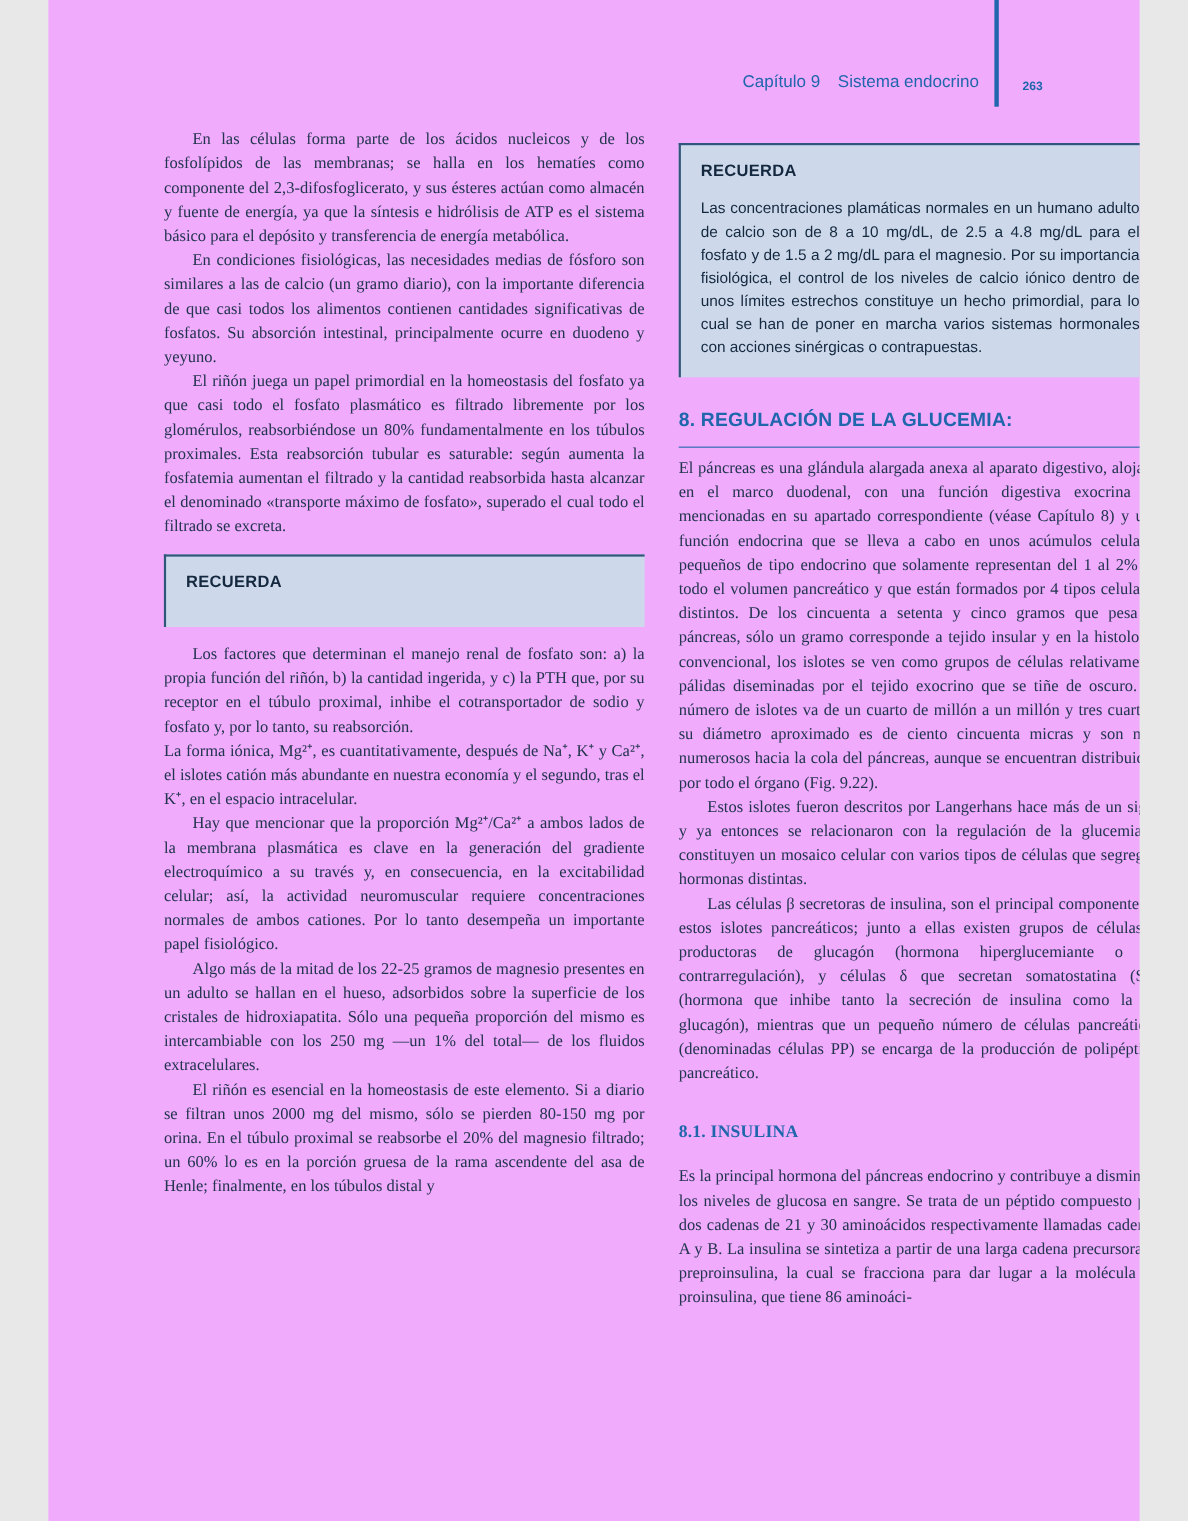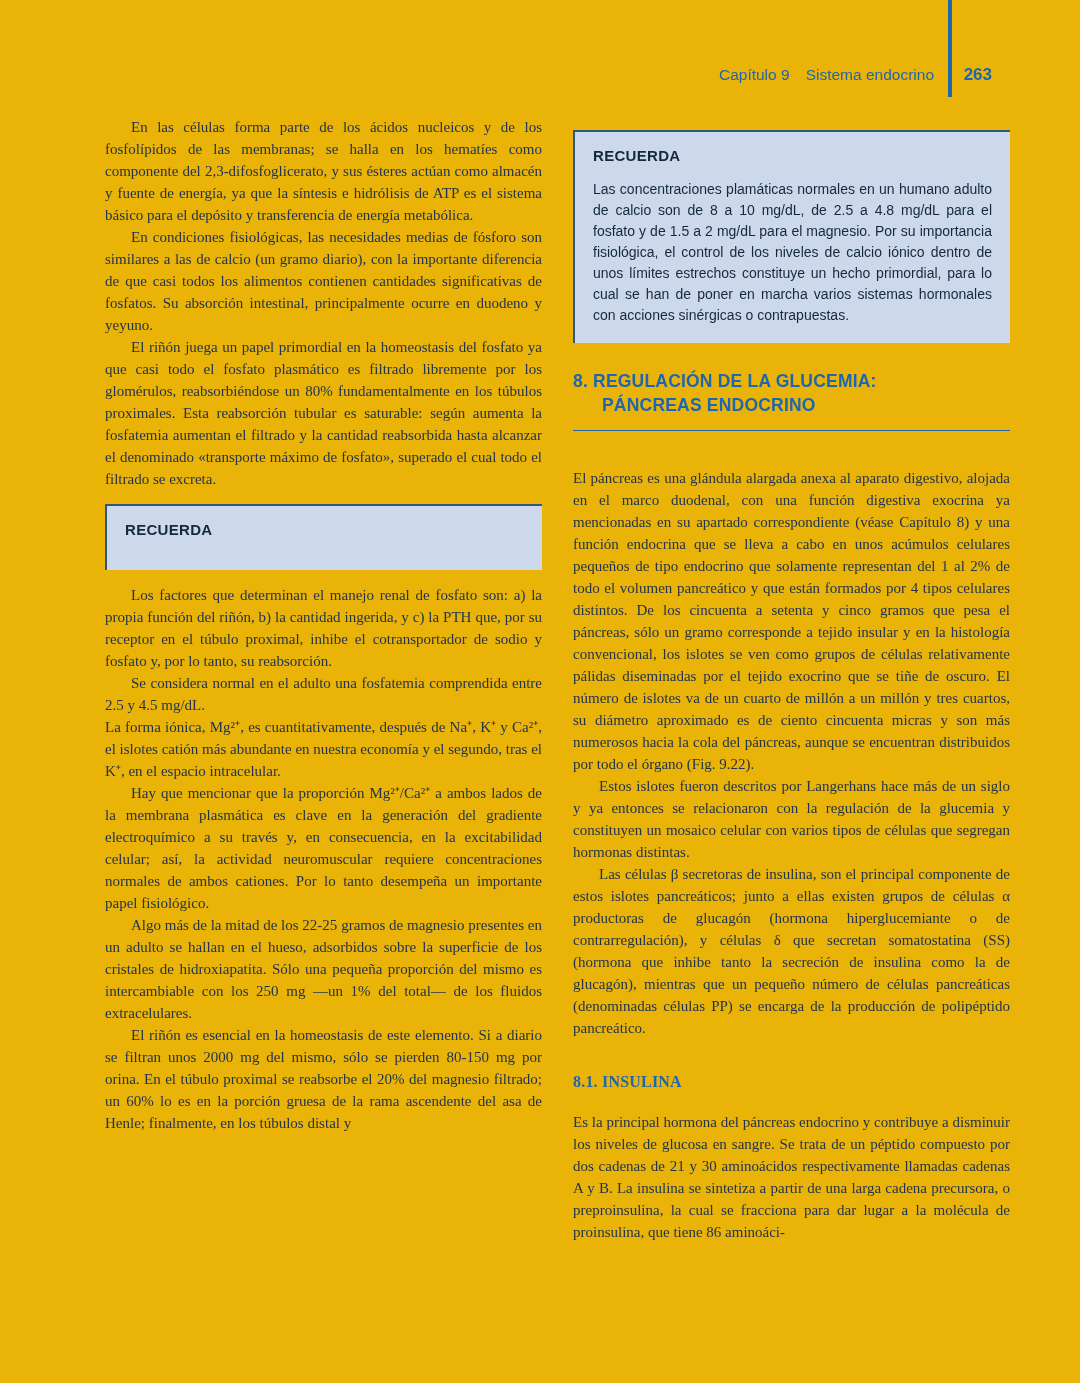--- a/index.html
+++ b/index.html
@@ -1,23 +1,23 @@
 <!DOCTYPE html>
 <html lang="es"><head>
 <meta charset="utf-8">
 <style>
   * { margin: 0; padding: 0; box-sizing: border-box; }
   html, body { background: #e8e8e8; }
   body { display: flex; justify-content: center; }
 
   .page {
     position: relative;
-    width: 1080px;
+    width: 992px;
     height: 1383px;
-    background: #eab308;
+    background: #f0abfc;
     font-family: "Liberation Serif", serif;
     color: #22344e;
     overflow: hidden;
   }
 
   
   .running-head {
     position: absolute;
     top: 0;
     right: 88px;
@@ -39,21 +39,21 @@
     top: 0;
     right: 40px;
     width: 4px;
     height: 97px;
     background: #1f66ad;
   }
   .running-head .pagenum {
     position: absolute;
     bottom: 12px;
     right: 0;
-    font-size: 17px;
+    font-size: 11px;
     font-weight: bold;
   }
 
   
   .columns {
     position: absolute;
     top: 116px;
     left: 105px;
     display: flex;
     gap: 31px;
@@ -100,21 +100,21 @@
   }
   .h-sub.insulina { margin: 34px 0 20px 0; font-family: Liberation Serif, serif; }
 
   .h-main {
     font-family: "Liberation Sans", sans-serif;
     font-size: 17.5px;
     font-weight: bold;
     letter-spacing: 0.2px;
     color: #1f66ad;
     line-height: 24px;
-    margin: 26px 0 36px 0;
+    margin: 26px 0 8px 0;
     padding-bottom: 13px;
     border-bottom: 1.6px solid #1f66ad;
   }
   .h-main .line2 { padding-left: 29px; }
 </style>
 </head>
 <body>
 
 <div class="page">
 
@@ -131,39 +131,37 @@
     <div class="col">
       <p class="body ind">En las células forma parte de los ácidos nucleicos y de los fosfolípidos de las membranas; se halla en los hematíes como componente del 2,3-difosfoglicerato, y sus ésteres actúan como almacén y fuente de energía, ya que la síntesis e hidrólisis de ATP es el sistema básico para el depósito y transferencia de energía metabólica.</p>
       <p class="body ind">En condiciones fisiológicas, las necesidades medias de fósforo son similares a las de calcio (un gramo diario), con la importante diferencia de que casi todos los alimentos contienen cantidades significativas de fosfatos. Su absorción intestinal, principalmente ocurre en duodeno y yeyuno.</p>
       <p class="body ind">El riñón juega un papel primordial en la homeostasis del fosfato ya que casi todo el fosfato plasmático es filtrado libremente por los glomérulos, reabsorbiéndose un 80% fundamentalmente en los túbulos proximales. Esta reabsorción tubular es saturable: según aumenta la fosfatemia aumentan el filtrado y la cantidad reabsorbida hasta alcanzar el denominado «transporte máximo de fosfato», superado el cual todo el filtrado se excreta.</p>
 
       <div class="recuerda">
         <div class="recuerda-title">RECUERDA</div>
       </div>
 
       <p class="body ind">Los factores que determinan el manejo renal de fosfato son: a) la propia función del riñón, b) la cantidad ingerida, y c) la PTH que, por su receptor en el túbulo proximal, inhibe el cotransportador de sodio y fosfato y, por lo tanto, su reabsorción.</p>
-      <p class="body ind">Se considera normal en el adulto una fosfatemia comprendida entre 2.5 y 4.5 mg/dL.</p>
 
 
       <p class="body">La forma iónica, Mg²⁺, es cuantitativamente, después de Na⁺, K⁺ y Ca²⁺, el islotes catión más abundante en nuestra economía y el segundo, tras el K⁺, en el espacio intracelular.</p>
       <p class="body ind">Hay que mencionar que la proporción Mg²⁺/Ca²⁺ a ambos lados de la membrana plasmática es clave en la generación del gradiente electroquímico a su través y, en consecuencia, en la excitabilidad celular; así, la actividad neuromuscular requiere concentraciones normales de ambos cationes. Por lo tanto desempeña un importante papel fisiológico.</p>
       <p class="body ind">Algo más de la mitad de los 22-25 gramos de magnesio presentes en un adulto se hallan en el hueso, adsorbidos sobre la superficie de los cristales de hidroxiapatita. Sólo una pequeña proporción del mismo es intercambiable con los 250 mg —un 1% del total— de los fluidos extracelulares.</p>
       <p class="body ind">El riñón es esencial en la homeostasis de este elemento. Si a diario se filtran unos 2000 mg del mismo, sólo se pierden 80-150 mg por orina. En el túbulo proximal se reabsorbe el 20% del magnesio filtrado; un 60% lo es en la porción gruesa de la rama ascendente del asa de Henle; finalmente, en los túbulos distal y</p>
     </div>
 
     <div class="col">
 
       <div class="recuerda">
         <div class="recuerda-title">RECUERDA</div>
         <p class="recuerda-body">Las concentraciones plamáticas normales en un humano adulto de calcio son de 8 a 10 mg/dL, de 2.5 a 4.8 mg/dL para el fosfato y de 1.5 a 2 mg/dL para el magnesio. Por su importancia fisiológica, el control de los niveles de calcio iónico dentro de unos límites estrechos constituye un hecho primordial, para lo cual se han de poner en marcha varios sistemas hormonales con acciones sinérgicas o contrapuestas.</p>
       </div>
 
       <h2 class="h-main">
         <div class="line1">8. REGULACIÓN DE LA GLUCEMIA:</div>
-        <div class="line2">PÁNCREAS ENDOCRINO</div>
       </h2>
 
       <p class="body">El páncreas es una glándula alargada anexa al aparato digestivo, alojada en el marco duodenal, con una función digestiva exocrina ya mencionadas en su apartado correspondiente (véase Capítulo 8) y una función endocrina que se lleva a cabo en unos acúmulos celulares pequeños de tipo endocrino que solamente representan del 1 al 2% de todo el volumen pancreático y que están formados por 4 tipos celulares distintos. De los cincuenta a setenta y cinco gramos que pesa el páncreas, sólo un gramo corresponde a tejido insular y en la histología convencional, los islotes se ven como grupos de células relativamente pálidas diseminadas por el tejido exocrino que se tiñe de oscuro. El número de islotes va de un cuarto de millón a un millón y tres cuartos, su diámetro aproximado es de ciento cincuenta micras y son más numerosos hacia la cola del páncreas, aunque se encuentran distribuidos por todo el órgano (Fig. 9.22).</p>
       <p class="body ind">Estos islotes fueron descritos por Langerhans hace más de un siglo y ya entonces se relacionaron con la regulación de la glucemia y constituyen un mosaico celular con varios tipos de células que segregan hormonas distintas.</p>
       <p class="body ind">Las células β secretoras de insulina, son el principal componente de estos islotes pancreáticos; junto a ellas existen grupos de células α productoras de glucagón (hormona hiperglucemiante o de contrarregulación), y células δ que secretan somatostatina (SS) (hormona que inhibe tanto la secreción de insulina como la de glucagón), mientras que un pequeño número de células pancreáticas (denominadas células PP) se encarga de la producción de polipéptido pancreático.</p>
 
       <h3 class="h-sub insulina">8.1. INSULINA</h3>
 
       <p class="body">Es la principal hormona del páncreas endocrino y contribuye a disminuir los niveles de glucosa en sangre. Se trata de un péptido compuesto por dos cadenas de 21 y 30 aminoácidos respectivamente llamadas cadenas A y B. La insulina se sintetiza a partir de una larga cadena precursora, o preproinsulina, la cual se fracciona para dar lugar a la molécula de proinsulina, que tiene 86 aminoáci-</p>
     </div>

